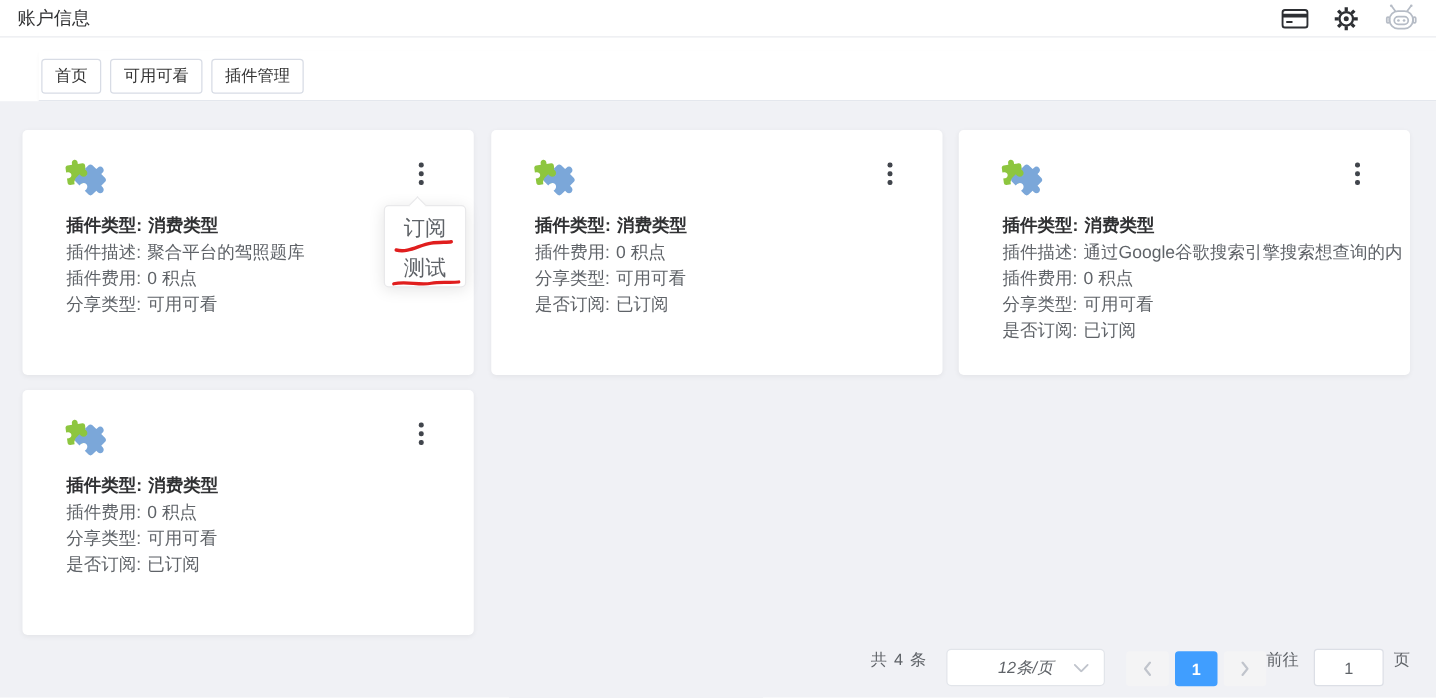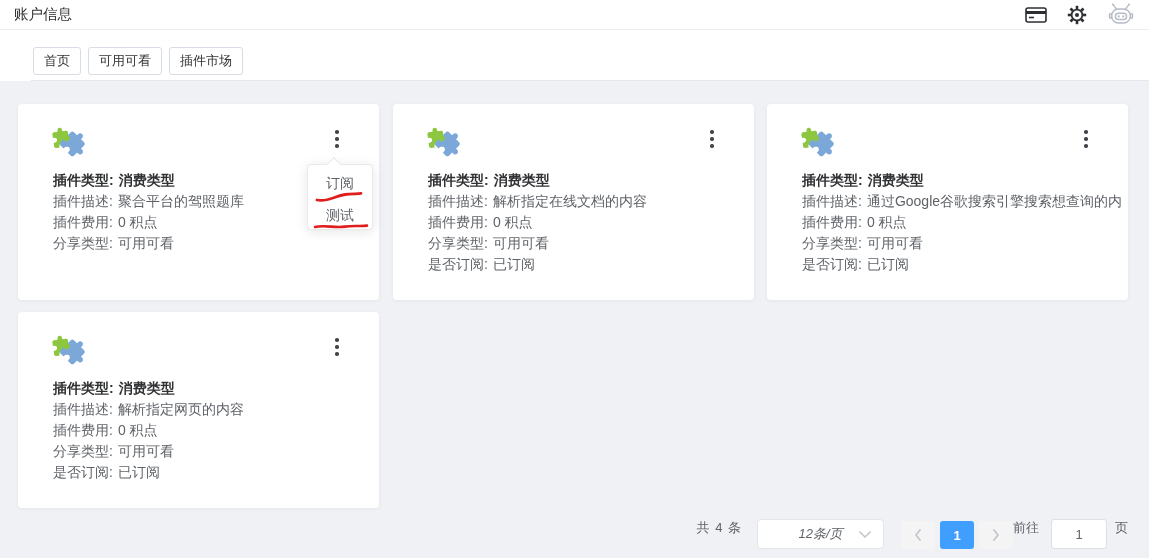--- a/index.html
+++ b/index.html
@@ -61,21 +61,21 @@
     background:#fff; border:1px solid #e9e9eb; border-radius:4px;
     box-shadow:0 2px 12px rgba(0,0,0,0.1); z-index:20;
   }
   .popup-caret {
     position:absolute; top:-6px; left:21px; width:10px; height:10px;
     background:#fff; border-left:1px solid #e9e9eb; border-top:1px solid #e9e9eb;
     transform:rotate(45deg);
   }
   .menu-item {
     position:absolute; left:0; width:100%; text-align:center;
-    font-size:14px; color:#5f6368; cursor:pointer; height:20px; line-height:20px;
+    font-size:17px; color:#5f6368; cursor:pointer; height:20px; line-height:20px;
   }
   .menu-item.m1 { top:8px; }
   .menu-item.m2 { top:40px; }
   .scrib { position:absolute; pointer-events:none; }
   .scrib.s1 { left:7px;  top:26px; width:48px; height:12px; }
   .scrib.s2 { left:5px;  top:57px; width:56px; height:8px; }
   
   .pagination {
     position:absolute; right:21px; top:438px; height:32px;
     display:flex; font-size:13px; color:#5f6368;
@@ -153,21 +153,21 @@
         <circle cx="12.6" cy="16.5" r="1.15" fill="#b6bcc6" stroke="none"></circle>
         <circle cx="17.4" cy="16.5" r="1.15" fill="#b6bcc6" stroke="none"></circle>
       </svg>
     </span>
   </div>
 </div>
 
 <div class="tabbar">
   <span class="tab">首页</span>
   <span class="tab">可用可看</span>
-  <span class="tab">插件市场</span>
+  <span class="tab">插件管理</span>
   <span class="tab-collapse">
     <svg width="15" height="9" viewBox="0 0 14 8" fill="none" stroke="#3a3f45" stroke-width="1.8" stroke-linecap="round" stroke-linejoin="round">
       <polyline points="1,1 7,7 13,1"></polyline>
     </svg>
   </span>
 </div>
 
 <div class="content">
 
   <div class="card c1">
@@ -191,21 +191,20 @@
     <svg class="puzzle">
         <use href="#puzzle-sym"></use>
       </svg>
     <div class="kebab">
         <i></i>
         <i></i>
         <i></i>
       </div>
     <div class="card-lines">
       <div class="line b"><span class="lbl">插件类型:</span><span>消费类型</span></div>
-      <div class="line"><span class="lbl">插件描述:</span><span>解析指定在线文档的内容</span></div>
       <div class="line"><span class="lbl">插件费用:</span><span>0 积点</span></div>
       <div class="line"><span class="lbl">分享类型:</span><span>可用可看</span></div>
       <div class="line"><span class="lbl">是否订阅:</span><span>已订阅</span></div>
     </div>
   </div>
 
   <div class="card c3">
     <svg class="puzzle">
         <use href="#puzzle-sym"></use>
       </svg>
@@ -227,21 +226,20 @@
     <svg class="puzzle">
         <use href="#puzzle-sym"></use>
       </svg>
     <div class="kebab">
         <i></i>
         <i></i>
         <i></i>
       </div>
     <div class="card-lines">
       <div class="line b"><span class="lbl">插件类型:</span><span>消费类型</span></div>
-      <div class="line"><span class="lbl">插件描述:</span><span>解析指定网页的内容</span></div>
       <div class="line"><span class="lbl">插件费用:</span><span>0 积点</span></div>
       <div class="line"><span class="lbl">分享类型:</span><span>可用可看</span></div>
       <div class="line"><span class="lbl">是否订阅:</span><span>已订阅</span></div>
     </div>
   </div>
 
   <div class="popup">
     <div class="popup-caret"></div>
     <div class="menu-item m1">订阅</div>
     <svg class="scrib s1" viewBox="0 0 48 12" fill="none">

